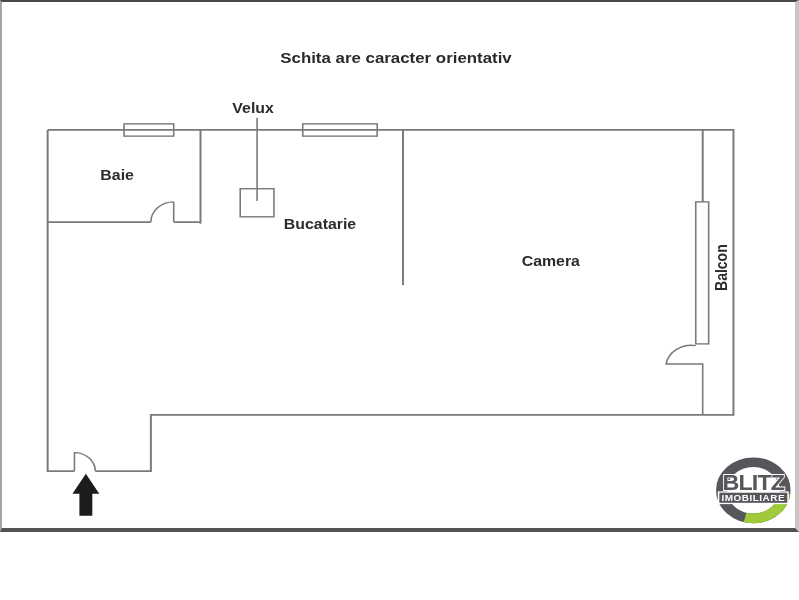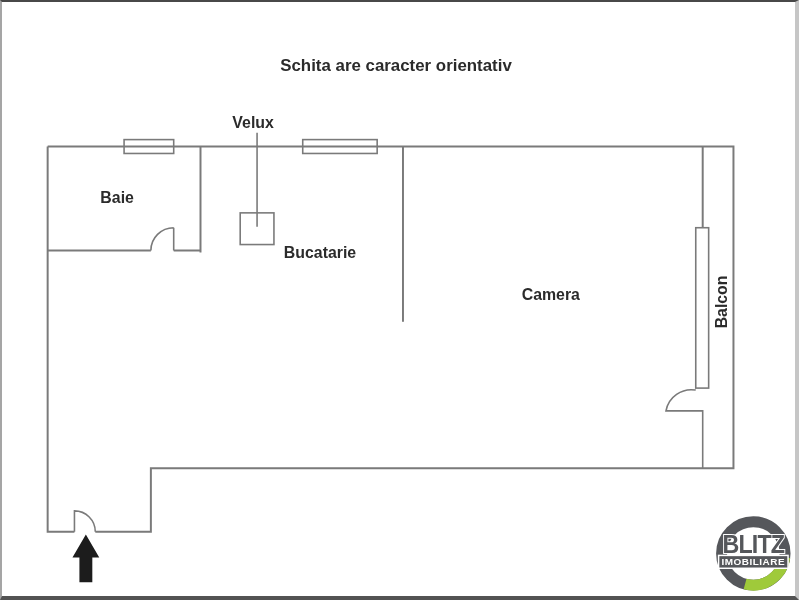--- a/index.html
+++ b/index.html
@@ -1,17 +1,17 @@
 <!DOCTYPE html>
 <html style="--background: #ffffff; --wall: #7a7a7a; --ink: #2b2b2b; --arrow: #1c1c1c; --ring: #55575b; --accent: #9fca3a;"><head>
 <meta charset="utf-8">
 <style>
   html,body { margin:0; padding:0; background:#fff; }
   #frame {
-    width:799px; height:600px; box-sizing:border-box;
+    width:799px; height:532px; box-sizing:border-box;
     position:relative; overflow:hidden;
     background:var(--background,#fff);
     border-top:2px solid #484848;
     border-bottom:4px solid #535353;
     border-left:2px solid #a5a5a5;
     border-right:4px solid #c6c6c6;
     font-family:"Liberation Sans", sans-serif;
   }
   #plan { display:block; width:100%; height:100%; }
   .wall      { fill:none; stroke:var(--wall,#7a7a7a); stroke-width:2; }

